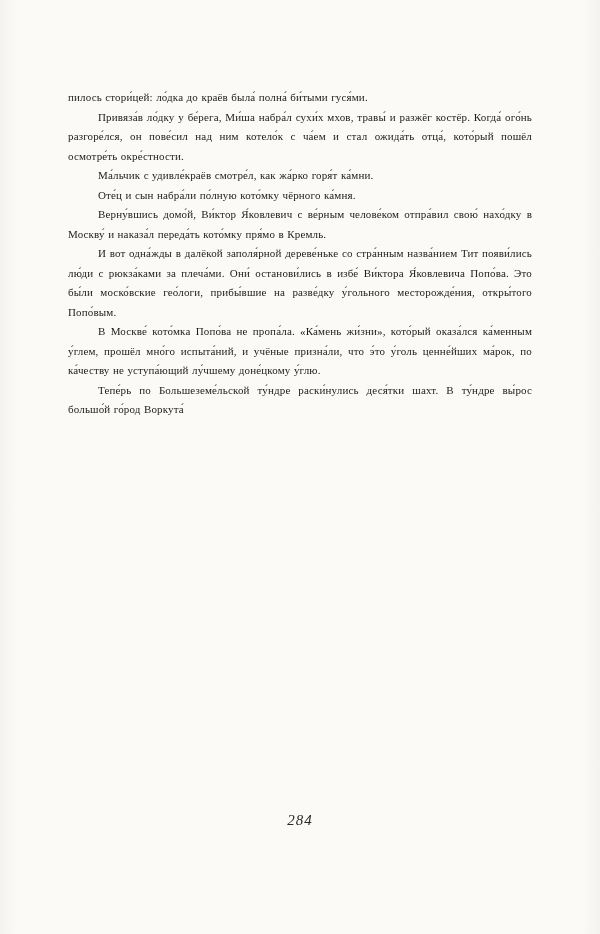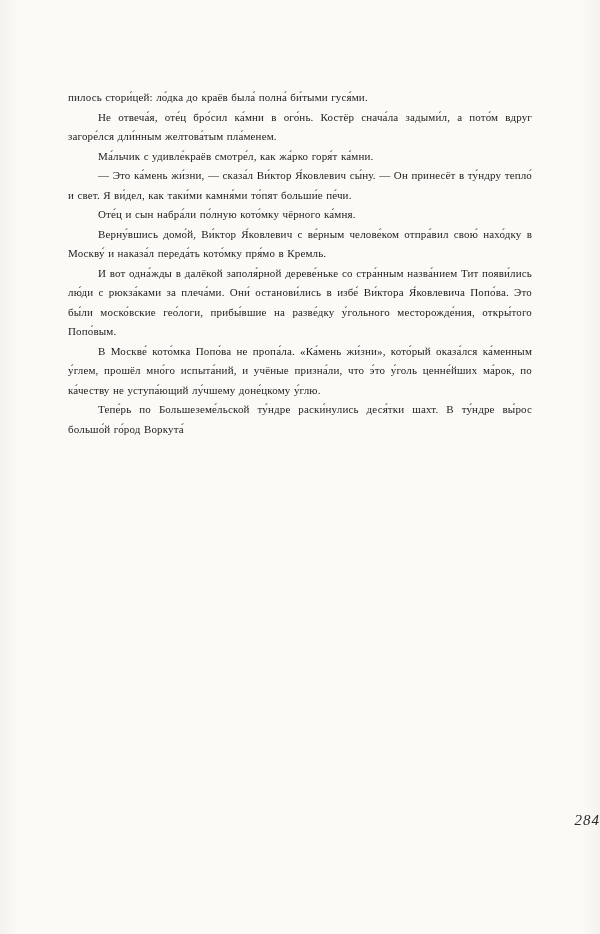--- a/index.html
+++ b/index.html
@@ -42,36 +42,35 @@
     -webkit-hyphens: auto;
   }
   .para.continuation {
     text-indent: 0;
   }
   .page-number {
     position: absolute;
     top: 812px;
     left: 0;
     width: 600px;
-    text-align: right;
+    text-align: center;
     font-style: italic;
     font-size: 15px;
     letter-spacing: 1px;
     color: #2a2927;
   }
 </style>
 </head>
 <body>
 
 <div class="scan-page">
   <div class="text-block" lang="ru">
     <p class="para continuation">пилось стори́цей: ло́дка до краёв была́ полна́ би́тыми гуся́ми.</p>
-    <p class="para">Не отвеча́я, оте́ц бро́сил ка́мни в ого́нь. Костёр снача́ла задыми́л, а пото́м вдруг загоре́лся дли́нным желтова́тым пла́менем.</p>
+    <p class="para">Привяза́в ло́дку у бе́рега, Ми́ша набра́л сухи́х мхов, травы́ и разжёг костёр. Когда́ ого́нь разгоре́лся, он пове́сил над ним котело́к с ча́ем и стал ожида́ть отца́, кото́рый пошёл осмотре́ть окре́стности.</p>
     <p class="para">Ма́льчик с удивле́краёв смотре́л, как жа́рко горя́т ка́мни.</p>
-    <p class="para">— Это ка́мень жи́зни, — сказа́л Ви́ктор Я́ковлевич сы́ну. — Он принесёт в ту́ндру тепло́ и свет. Я ви́дел, как таки́ми камня́ми то́пят больши́е пе́чи.</p>
     <p class="para">Оте́ц и сын набра́ли по́лную кото́мку чёрного ка́мня.</p>
     <p class="para">Верну́вшись домо́й, Ви́ктор Я́ковлевич с ве́рным челове́ком отпра́вил свою́ нахо́дку в Москву́ и наказа́л переда́ть кото́мку пря́мо в Кремль.</p>
     <p class="para">И вот одна́жды в далёкой заполя́рной дереве́ньке со стра́нным назва́нием Тит появи́лись лю́ди с рюкза́ками за плеча́ми. Они́ останови́лись в избе́ Ви́ктора Я́ковлевича Попо́ва. Это бы́ли моско́вские гео́логи, прибы́вшие на разве́дку у́гольного месторожде́ния, откры́того Попо́вым.</p>
     <p class="para">В Москве́ кото́мка Попо́ва не пропа́ла. «Ка́мень жи́зни», кото́рый оказа́лся ка́менным у́глем, прошёл мно́го испыта́ний, и учёные призна́ли, что э́то у́голь ценне́йших ма́рок, по ка́честву не уступа́ющий лу́чшему доне́цкому у́глю.</p>
     <p class="para">Тепе́рь по Большеземе́льской ту́ндре раски́нулись деся́тки шахт. В ту́ндре вы́рос большо́й го́род Воркута́</p>
   </div>
   <div class="page-number">284</div>
 </div>
 
 </body></html>

